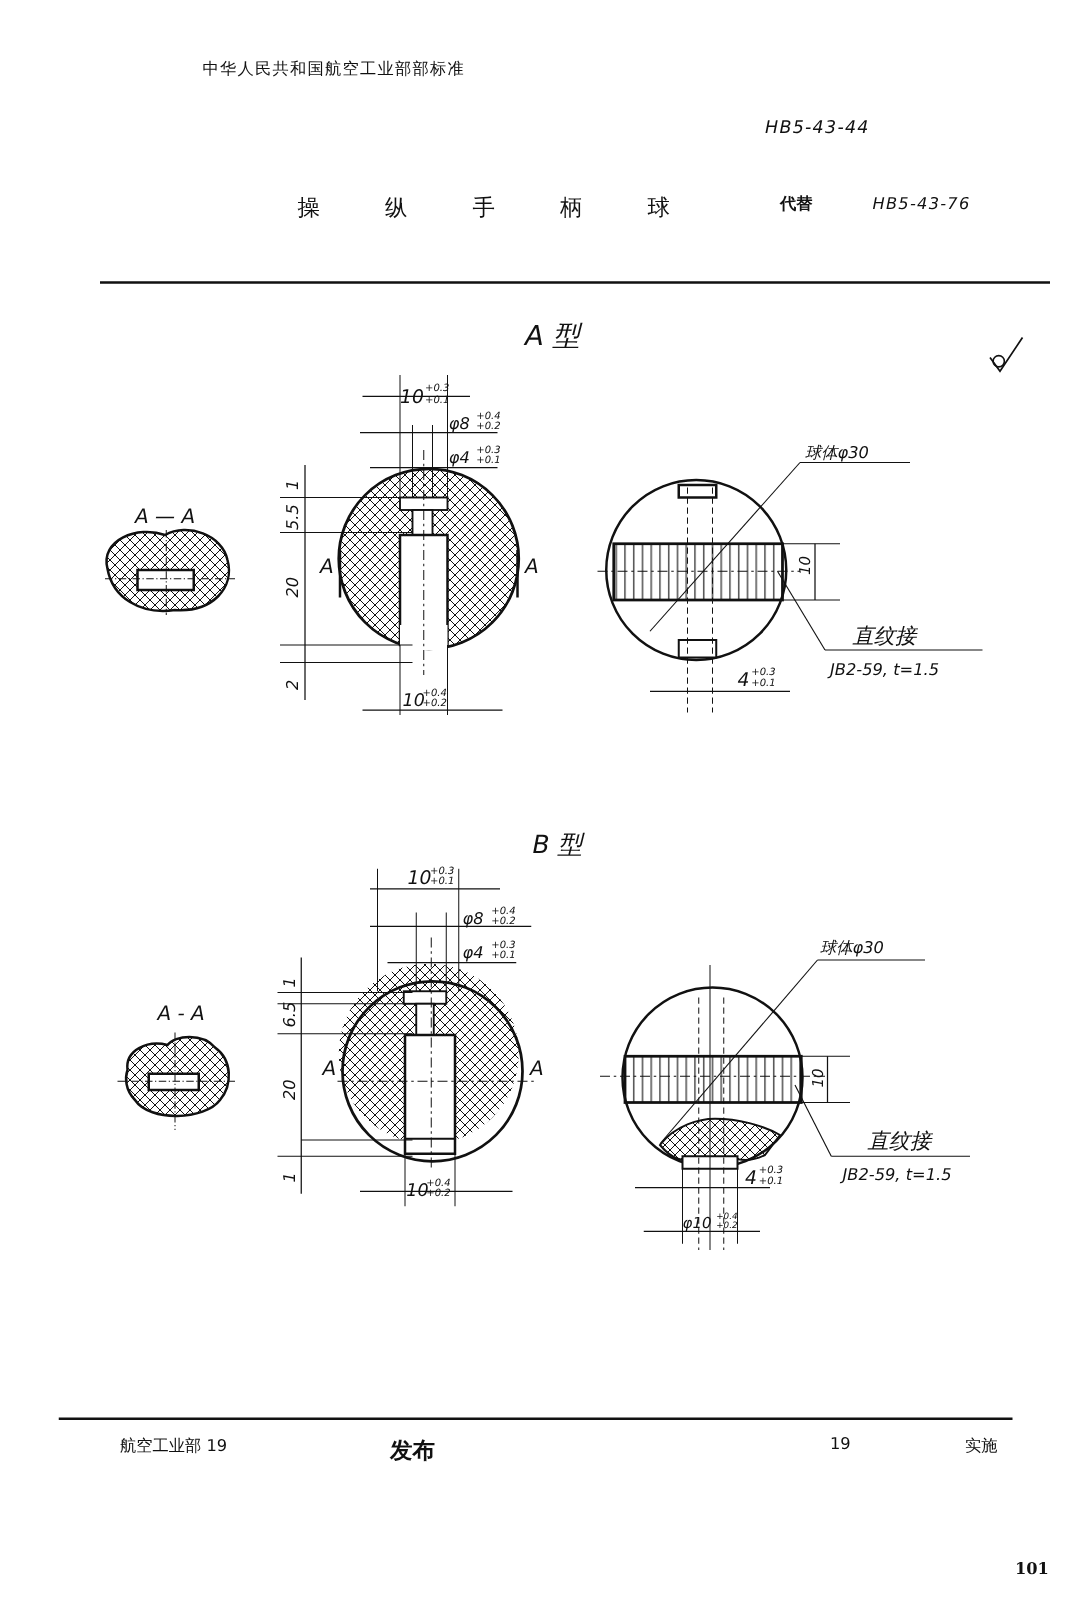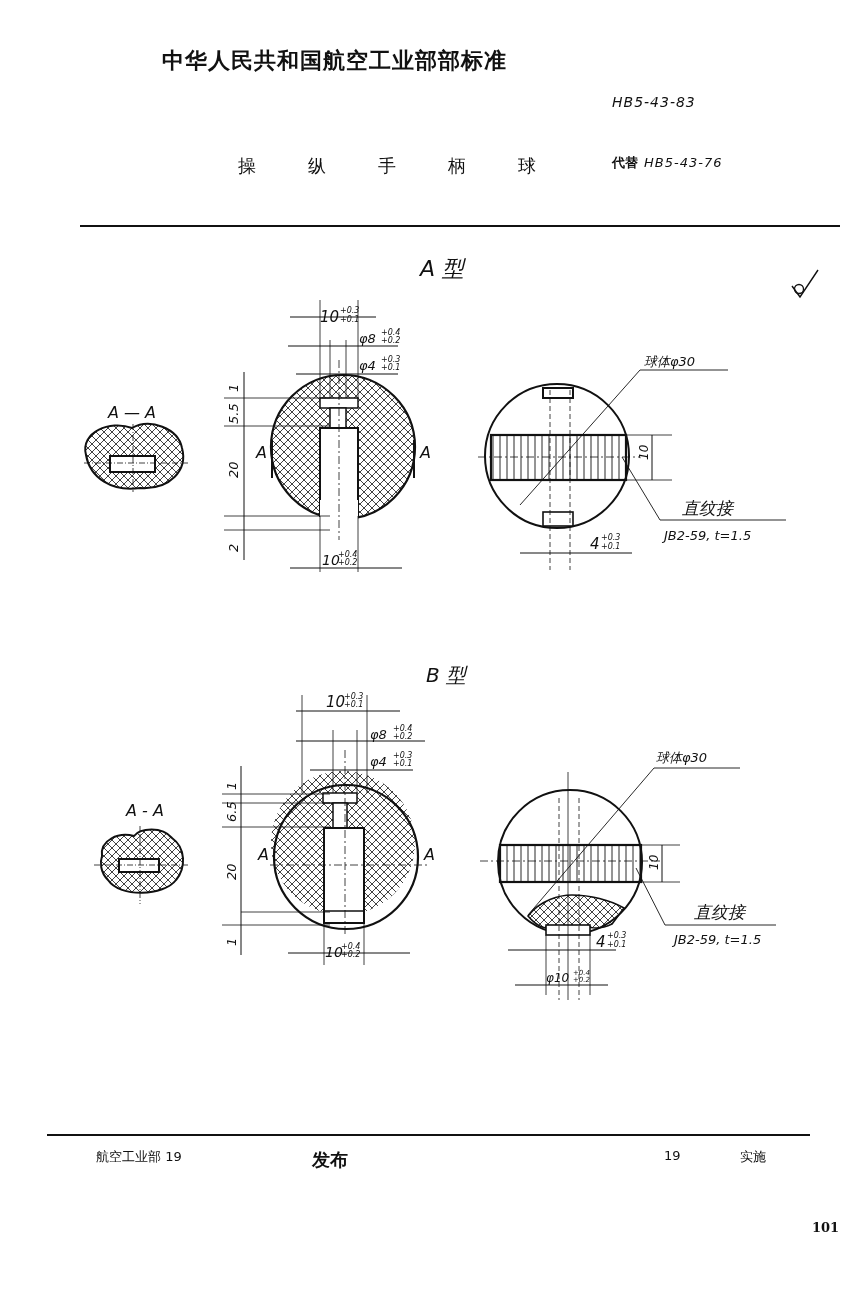--- a/index.html
+++ b/index.html
@@ -1,39 +1,39 @@
 <!DOCTYPE html>
 <html><head>
 <meta charset="utf-8">
 <style>
   html, body { margin:0; padding:0; background:#ffffff; }
   body { width:868px; height:1299px; position:relative; overflow:hidden; font-family:"DejaVu Sans", sans-serif; color:#111; }
   .abs { position:absolute; }
-  .org-title { left:162px; top:46px; font-size:22px; font-weight:bold; letter-spacing:1px; white-space:nowrap; }
+  .org-title { left:162px; top:46px; font-size:13px; font-weight:normal; letter-spacing:1px; white-space:nowrap; }
   .std-no { left:612px; top:94px; font-size:14px; font-style:italic; letter-spacing:1px; white-space:nowrap; }
   .doc-title { left:238px; top:154px; font-size:18px; font-family:"DejaVu Serif", serif; white-space:nowrap; }
   .doc-title span { display:inline-block; width:70px; }
   .replaces { left:612px; top:154px; font-size:13px; white-space:nowrap; }
-  .replaces b { font-weight:bold; margin-right:6px; }
-  .replaces i { font-style:italic; letter-spacing:1px; }
+  .replaces b { font-weight:bold; margin-right:6px;margin-left:12px; }
+  .replaces i { font-style:italic; letter-spacing:1px;margin-left:42px; }
   .rule-top { left:80px; top:225px; width:760px; height:2px; background:#111; }
   .rule-bottom { left:47px; top:1134px; width:763px; height:2px; background:#111; }
   .foot { top:1148px; font-size:13px; white-space:nowrap; }
   .foot-issuer { left:84px;margin-left:12px; }
   .foot-release { left:312px; font-weight:bold; font-size:18px; }
   .foot-year2 { left:664px; }
-  .foot-effect { left:740px; }
-  .page-no { left:812px; top:1220px; font-size:13px; font-weight:bold; font-family:"DejaVu Serif", serif; }
+  .foot-effect { left:772px; }
+  .page-no { left:812px; top:1248px; font-size:13px; font-weight:bold; font-family:"DejaVu Serif", serif; }
   svg text { font-family:"DejaVu Sans", sans-serif; font-style:italic; fill:#111; }
 </style>
 </head>
 <body>
 
 <div class="abs org-title">中华人民共和国航空工业部部标准</div>
-<div class="abs std-no">HB5-43-83</div>
+<div class="abs std-no">HB5-43-44</div>
 <div class="abs doc-title">
   <span>操</span><span>纵</span><span>手</span><span>柄</span><span>球</span>
 </div>
 <div class="abs replaces">
   <b>代替</b><i>HB5-43-76</i>
 </div>
 <div class="abs rule-top"></div>
 
 <svg class="abs" style="left:0;top:0" width="868" height="1299" viewBox="0 0 868 1299">
   <defs>

